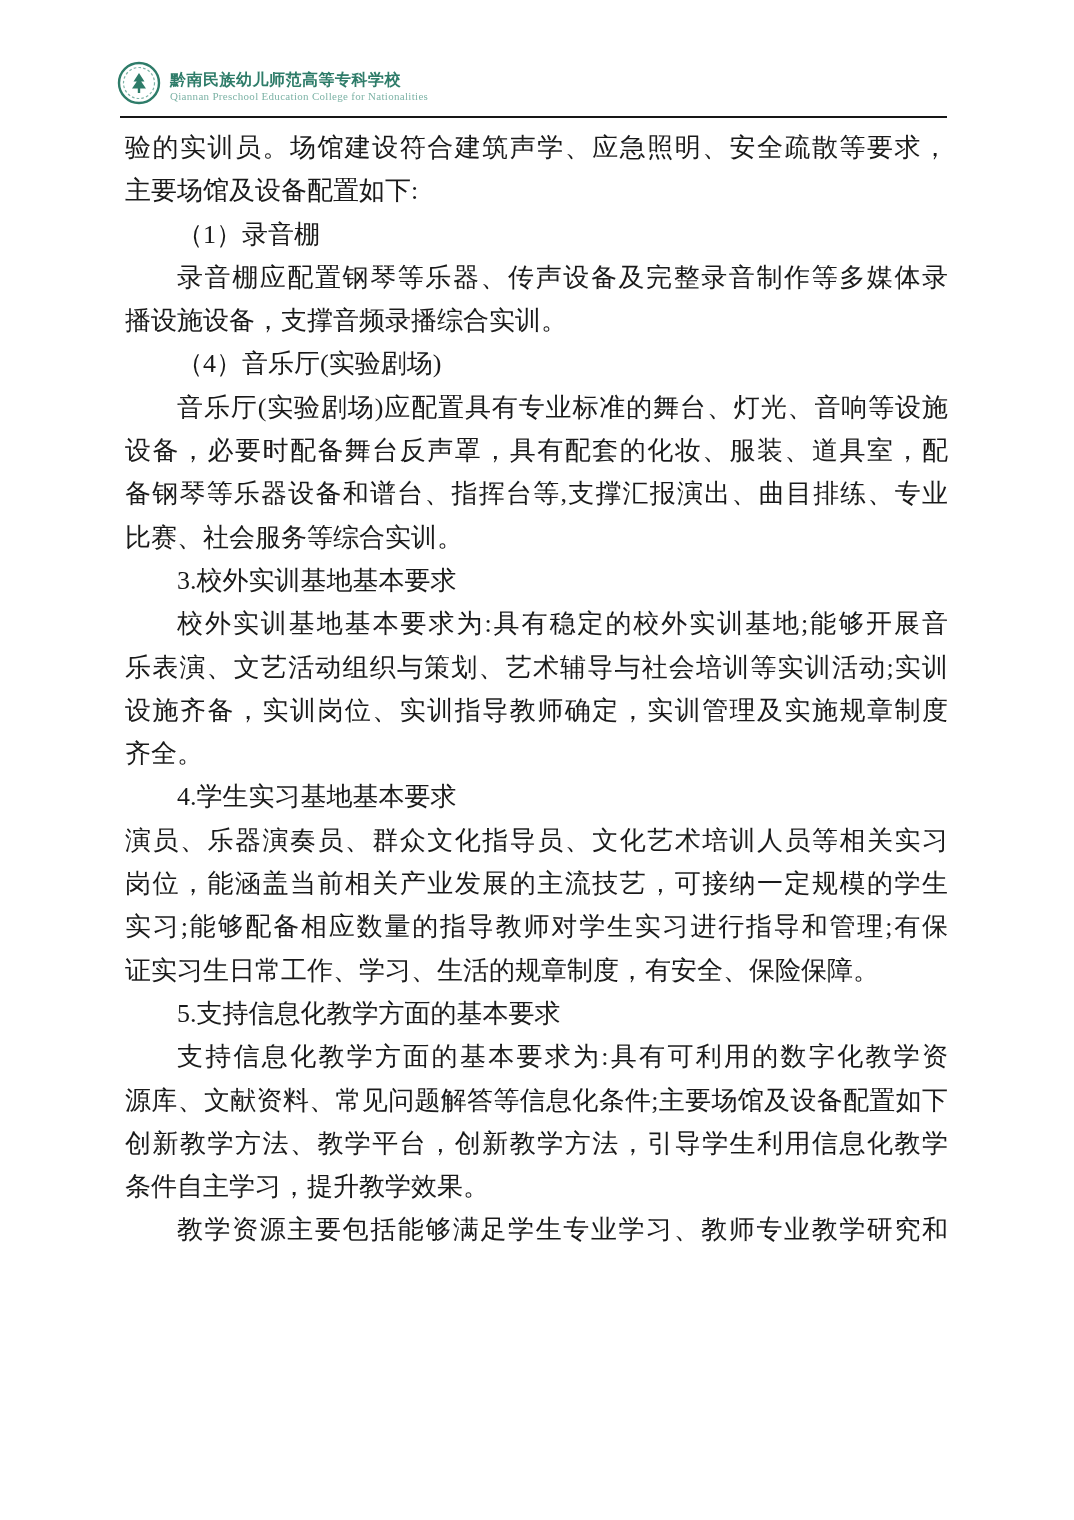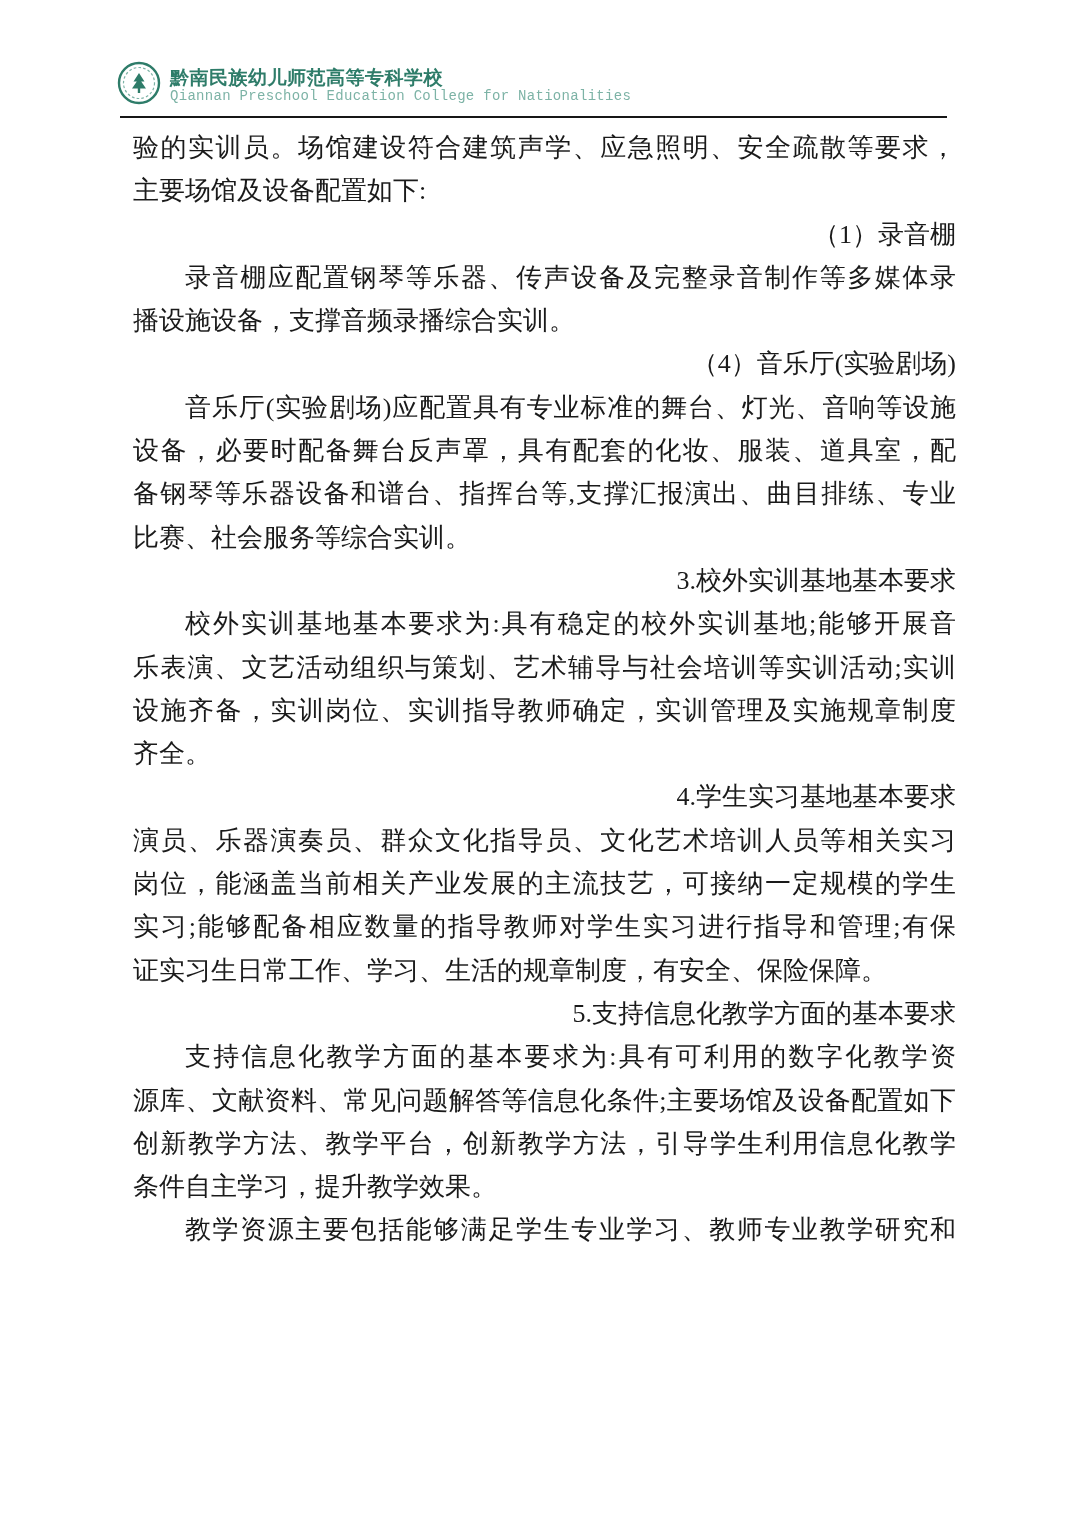--- a/index.html
+++ b/index.html
@@ -23,50 +23,50 @@
     display:flex;align-items:flex-start;gap:9px;
   }
   .seal{display:block;width:44px;height:44px;}
   .seal svg{display:block;}
   .seal .ring{stroke:var(--brand);fill:none;}
   .seal .deco{stroke:var(--brand-light);fill:none;}
   .seal .tree{fill:var(--brand);}
   .brand{padding-top:8px;}
   .brand-zh{
     color:var(--brand);
-    font-size:19px;
+    font-size:16px;
     font-weight:bold;
     line-height:21px;
     letter-spacing:0.5px;
-    font-family:Liberation Mono, monospace;
+    font-family:Liberation Sans, sans-serif;
   }
   .brand-en{
     color:var(--brand-light);
-    font-size:14px;
+    font-size:11px;
     line-height:11px;
     letter-spacing:0.3px;
     margin-top:1px;
-    font-family:Liberation Mono, monospace;
+    font-family:Liberation Serif, serif;
   }
   .rule{
     position:absolute;left:120px;top:116px;
     width:827px;height:2px;
     background:var(--rule);
   }
   .doc-body{
-    position:absolute;left:133px;top:126px;
+    position:absolute;left:125px;top:126px;
     width:823px;
     font-size:26px;
     line-height:43.3px;
     color:var(--ink);
     text-align:left;
   }
   .line{min-height:43.3px;}
   .line.just{text-align:justify;text-align-last:justify;}
-  .line.indent{padding-left:52px;text-align:right;}
+  .line.indent{padding-left:52px;}
   .line.bold{font-weight:bold;}
 </style>
 </head>
 <body>
 
 <div class="page">
 
   <div class="header">
     <span class="seal">
       <svg width="44" height="44" viewBox="0 0 44 44" aria-hidden="true">

